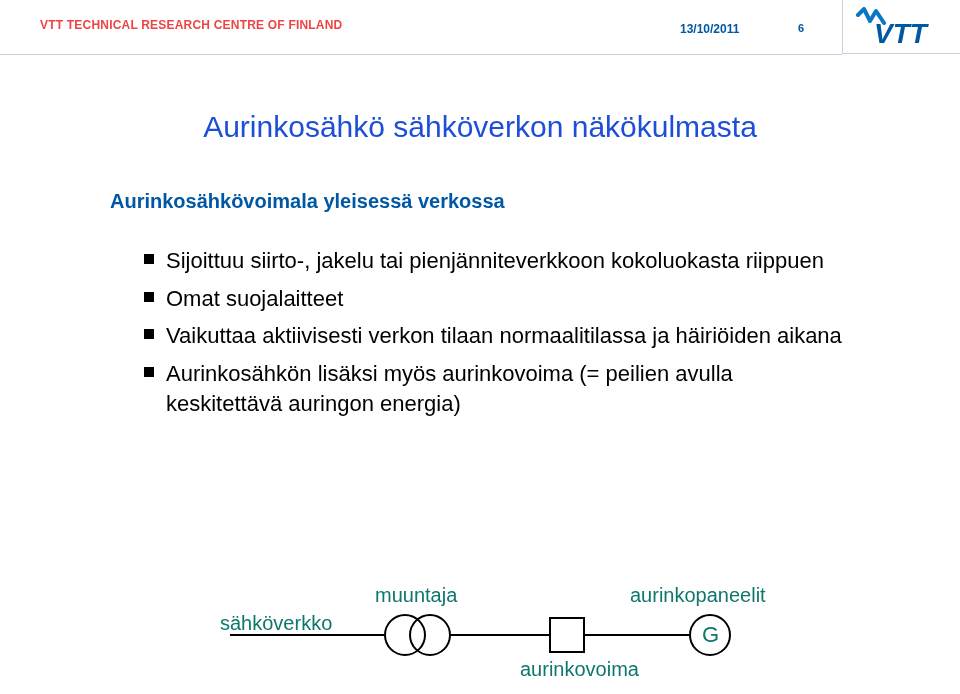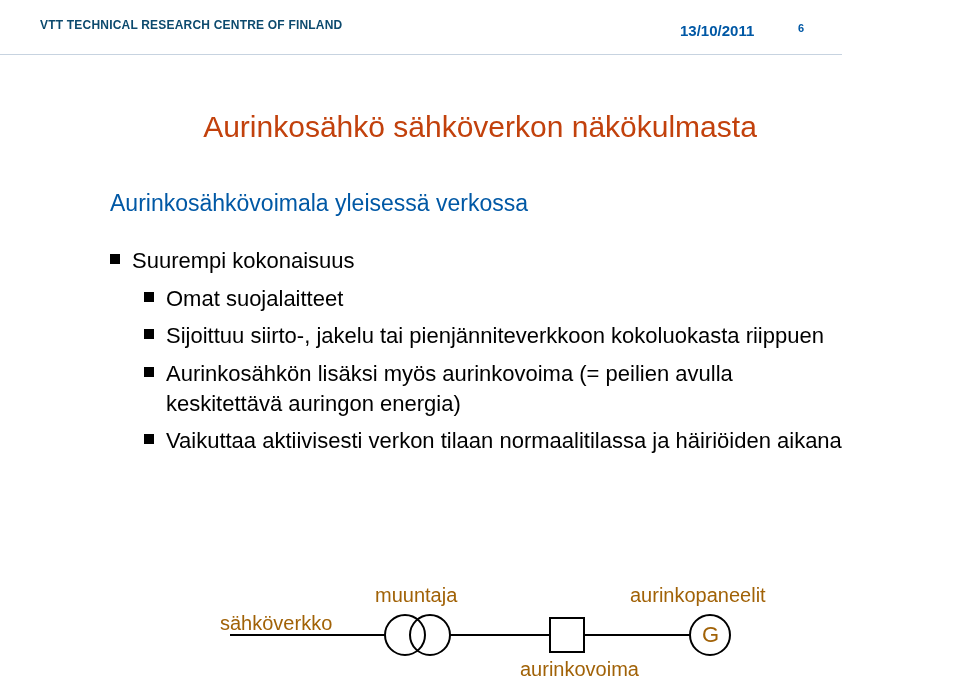--- a/index.html
+++ b/index.html
@@ -15,31 +15,31 @@
     position: absolute;
     top: 0;
     left: 0;
     right: 0;
     height: 52px;
   }
   .header-org {
     position: absolute;
     top: 18px;
     left: 40px;
-    color: #0c4a6e;
+    color: #ef4444;
     font-size: 12px;
     font-weight: bold;
     letter-spacing: 0.2px;
   }
   .header-date {
     position: absolute;
     top: 22px;
     left: 680px;
     color: #0058a5;
-    font-size: 15px;
+    font-size: 12px;
     font-weight: bold;
   }
   .header-page {
     position: absolute;
     top: 22px;
     left: 798px;
     color: #0058a5;
     font-size: 11px;
     font-weight: bold;
   }
@@ -63,31 +63,31 @@
     width: 842px;
     height: 1px;
     background: #c7d3e0;
   }
   .title {
     position: absolute;
     top: 110px;
     left: 0;
     width: 960px;
     text-align: center;
-    color: #c2410c;
+    color: #1d4ed8;
     font-size: 30px;
     font-weight: normal;
   }
   .subtitle {
     position: absolute;
     top: 190px;
     left: 110px;
     color: #0058a5;
-    font-size: 23px;
-    font-weight: normal;
+    font-size: 20px;
+    font-weight: bold;
   }
   .bullets {
     position: absolute;
     top: 246px;
     left: 110px;
     width: 740px;
   }
   .b1 {
     color: #000;
     font-size: 22px;
@@ -125,44 +125,49 @@
   }
   .diagram {
     position: absolute;
     top: 580px;
     left: 220px;
     width: 560px;
     height: 100px;
   }
   .dlabel {
     font-size: 20px;
-    color: #a16207;
+    color: #0f766e;
     position: absolute;
   }
 </style>
 </head>
 <body>
 
 <div class="header">
   <div class="header-org">VTT TECHNICAL RESEARCH CENTRE OF FINLAND</div>
   <div class="header-date">13/10/2011</div>
   <div class="header-page">6</div>
+  <div class="logo-box">
+    <svg width="96" height="40" viewBox="0 0 96 40">
+      <path d="M4 8 L10 2 L16 14 L22 4 L30 16" fill="none" stroke="#0a77c2" stroke-width="4" stroke-linecap="round" stroke-linejoin="round"></path>
+      <text x="20" y="36" font-family="Arial" font-weight="900" font-size="28" fill="#0058a5" font-style="italic">VTT</text>
+    </svg>
+  </div>
 </div>
 <div class="header-rule"></div>
 
 <h1 class="title">Aurinkosähkö sähköverkon näkökulmasta</h1>
 
 <div class="subtitle">Aurinkosähkövoimala yleisessä verkossa</div>
 
 <div class="bullets">
-  <div class="b1">Suurempi kokonaisuus</div>
+  <div class="b2">Sijoittuu siirto-, jakelu tai pienjänniteverkkoon kokoluokasta riippuen</div>
   <div class="b2">Omat suojalaitteet</div>
-  <div class="b2">Sijoittuu siirto-, jakelu tai pienjänniteverkkoon kokoluokasta riippuen</div>
+  <div class="b2">Vaikuttaa aktiivisesti verkon tilaan normaalitilassa ja häiriöiden aikana</div>
   <div class="b2">Aurinkosähkön lisäksi myös aurinkovoima (= peilien avulla keskitettävä auringon energia)</div>
-  <div class="b2">Vaikuttaa aktiivisesti verkon tilaan normaalitilassa ja häiriöiden aikana</div>
 </div>
 
 <div class="diagram">
   <svg width="560" height="110" viewBox="0 0 560 110">
 
     <line x1="10" y1="55" x2="165" y2="55" stroke="#000" stroke-width="2"></line>
 
     <circle cx="185" cy="55" r="20" fill="none" stroke="#000" stroke-width="2"></circle>
     <circle cx="210" cy="55" r="20" fill="none" stroke="#000" stroke-width="2"></circle>
 

